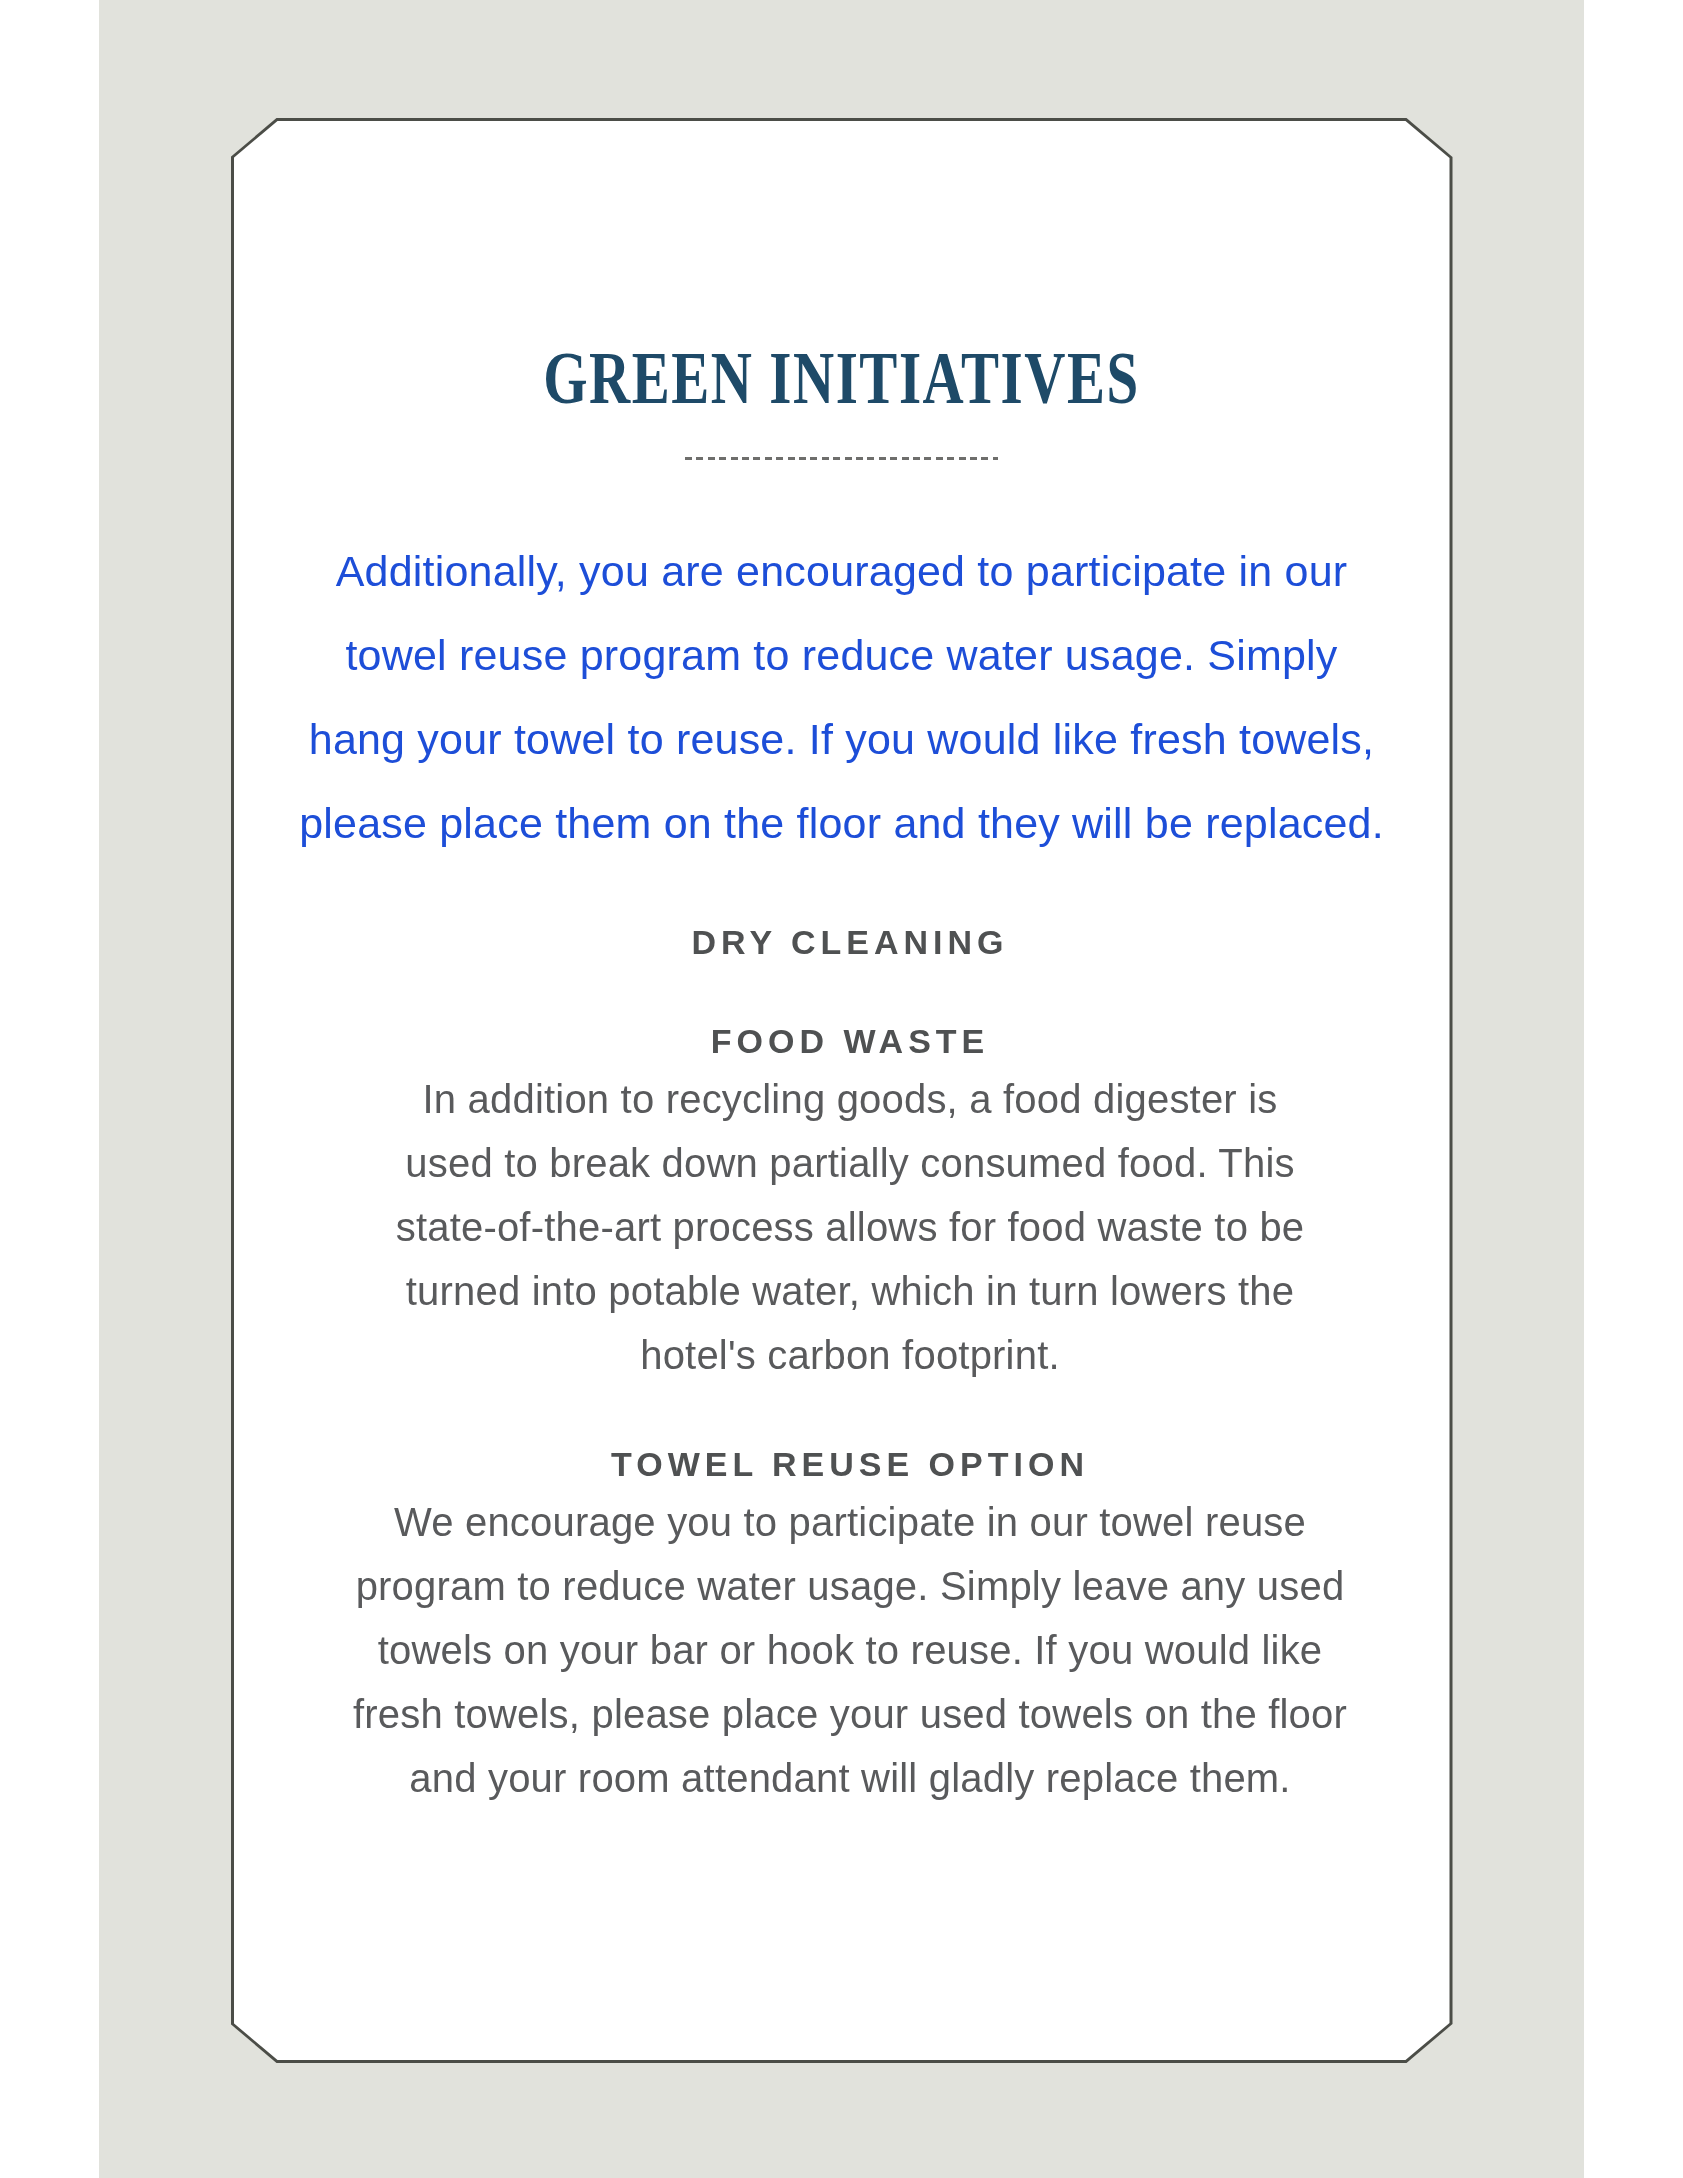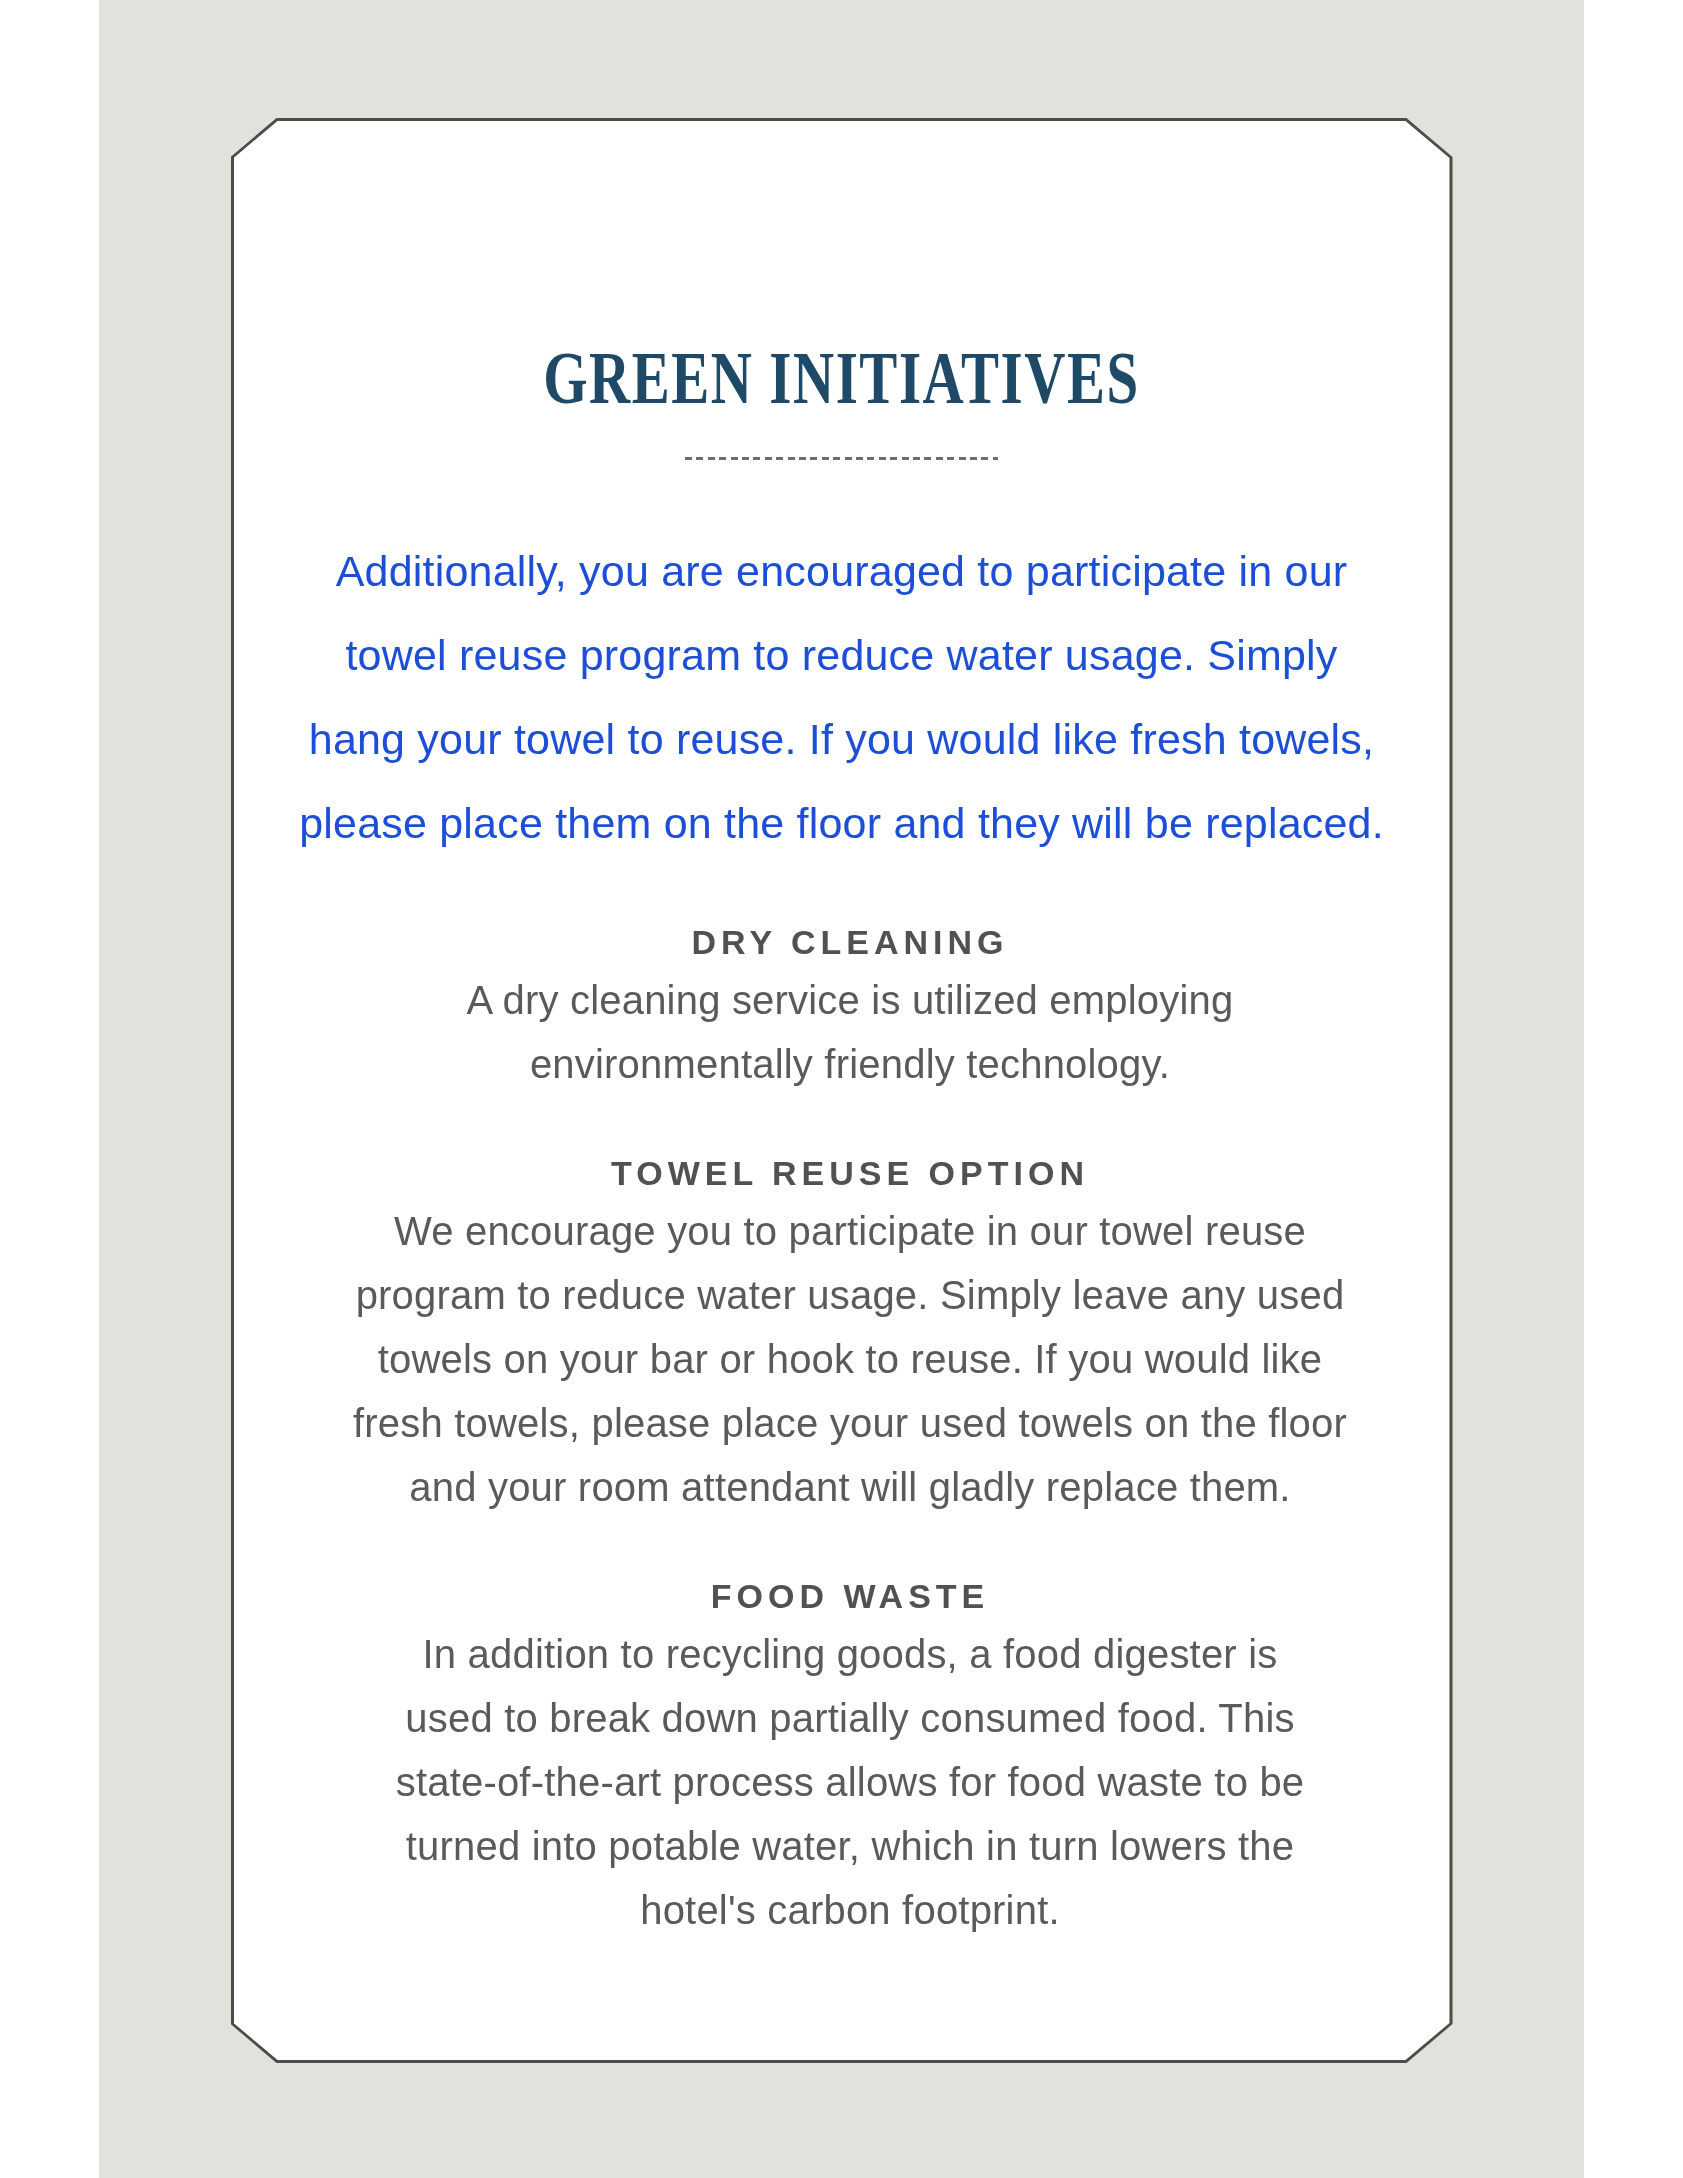--- a/index.html
+++ b/index.html
@@ -118,39 +118,37 @@
 
         <div class="divider"></div>
 
         <p class="intro">Additionally, you are encouraged to participate in our
 towel reuse program to reduce water usage. Simply
 hang your towel to reuse. If you would like fresh towels,
 please place them on the floor and they will be replaced.</p>
 
         <div class="section">
           <h2>DRY CLEANING</h2>
-          <p>A dry cleaning service is utilized employing
-environmentally friendly technology.</p>
+        </div>
+
+        <div class="section">
+          <h2>FOOD WASTE</h2>
+          <p>In addition to recycling goods, a food digester is
+used to break down partially consumed food. This
+state-of-the-art process allows for food waste to be
+turned into potable water, which in turn lowers the
+hotel's carbon footprint.</p>
         </div>
 
         <div class="section">
           <h2>TOWEL REUSE OPTION</h2>
           <p>We encourage you to participate in our towel reuse
 program to reduce water usage. Simply leave any used
 towels on your bar or hook to reuse. If you would like
 fresh towels, please place your used towels on the floor
 and your room attendant will gladly replace them.</p>
         </div>
 
-        <div class="section">
-          <h2>FOOD WASTE</h2>
-          <p>In addition to recycling goods, a food digester is
-used to break down partially consumed food. This
-state-of-the-art process allows for food waste to be
-turned into potable water, which in turn lowers the
-hotel's carbon footprint.</p>
-        </div>
-
       </div>
     </div>
   </div>
 </div>
 
 
 </body></html>

